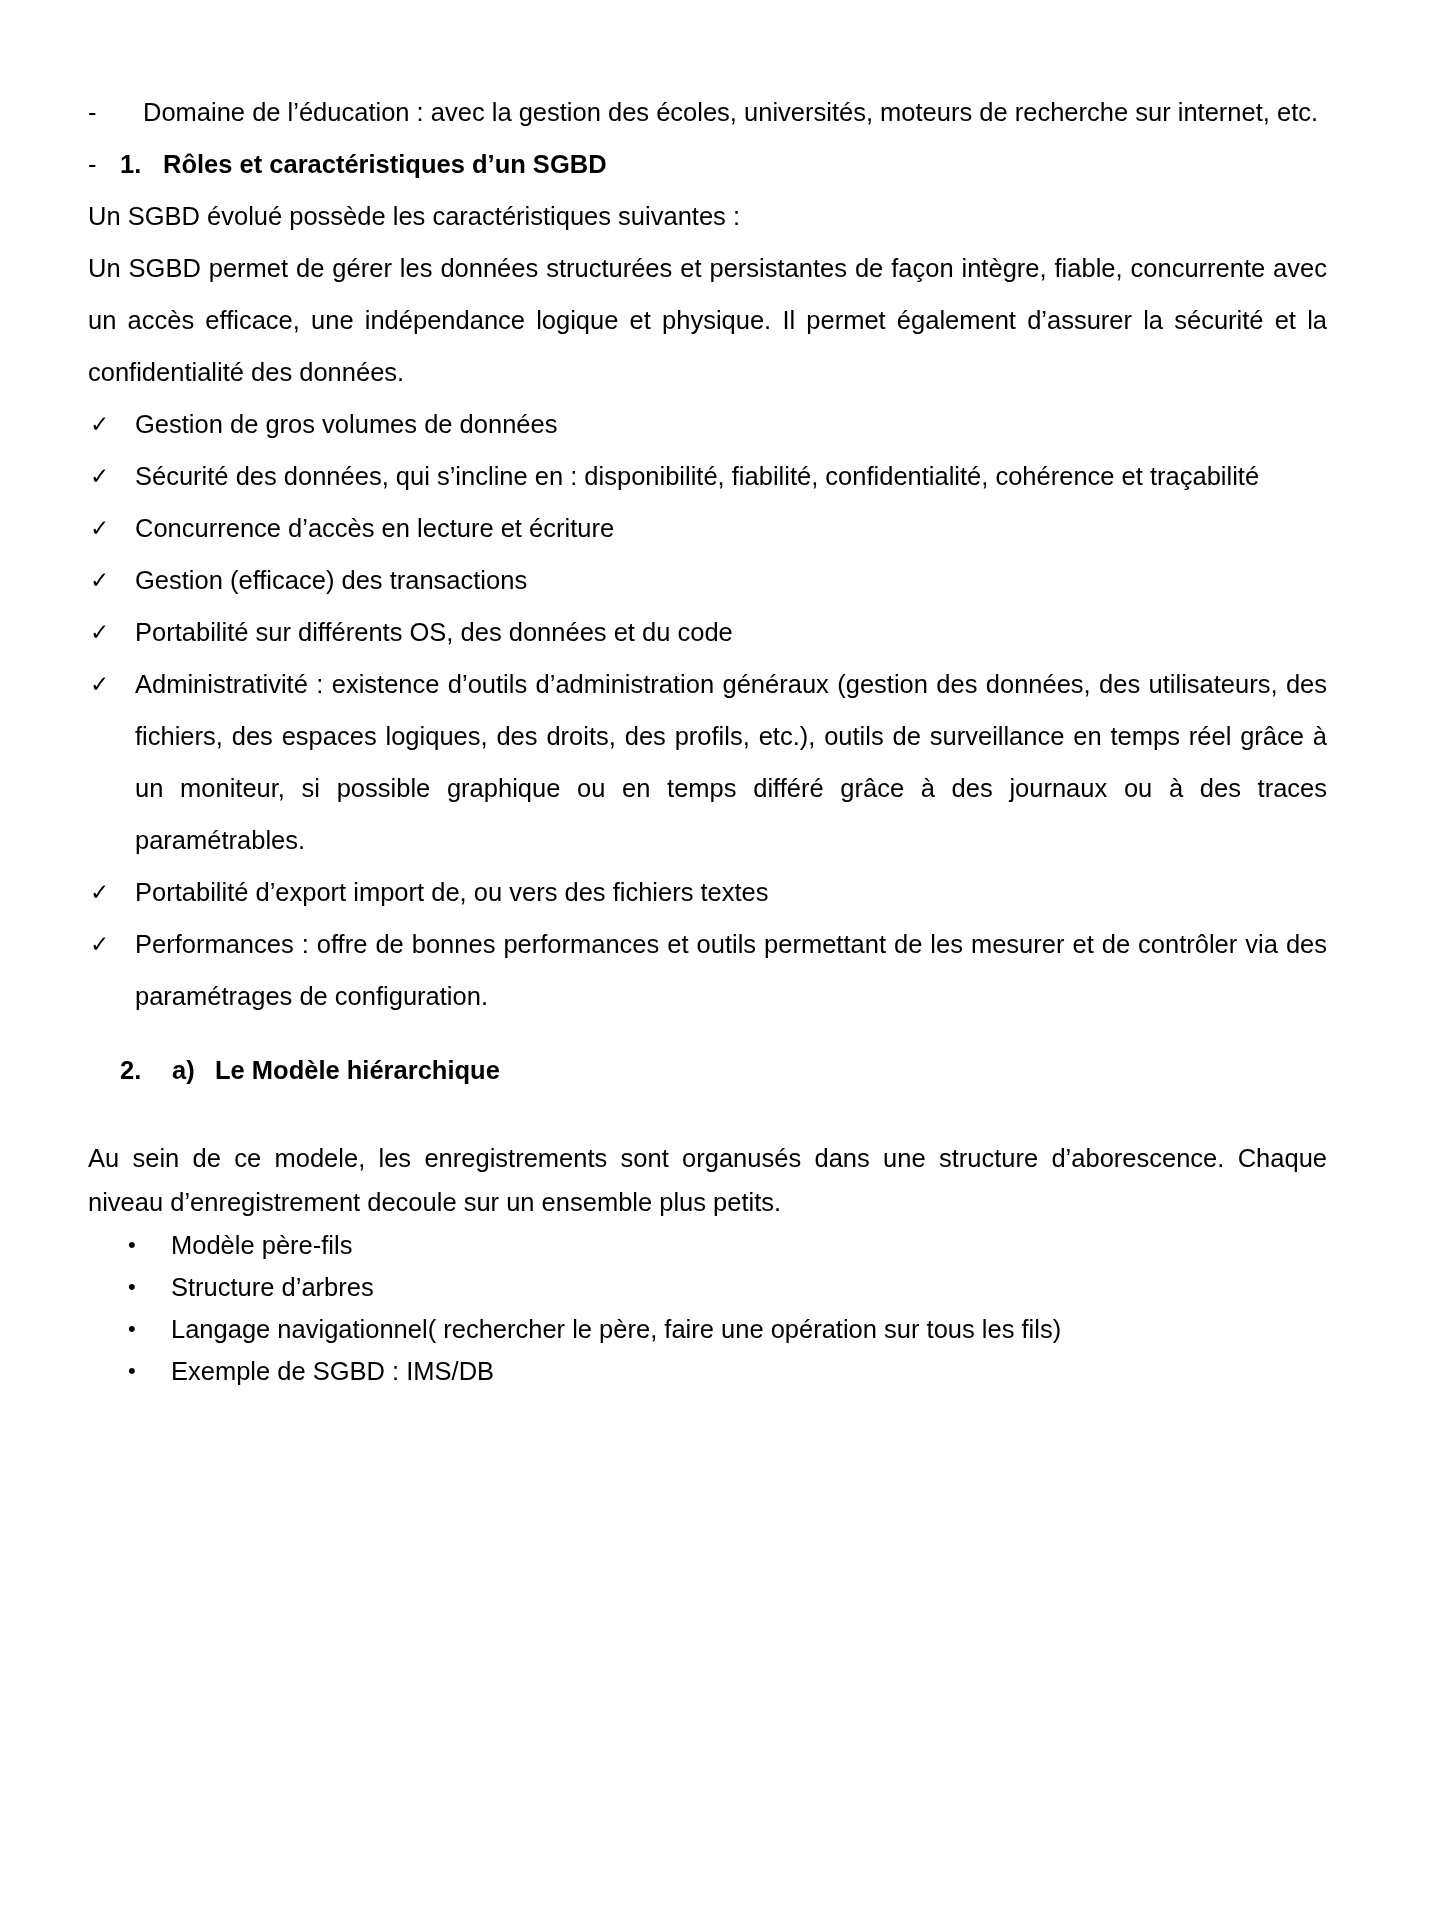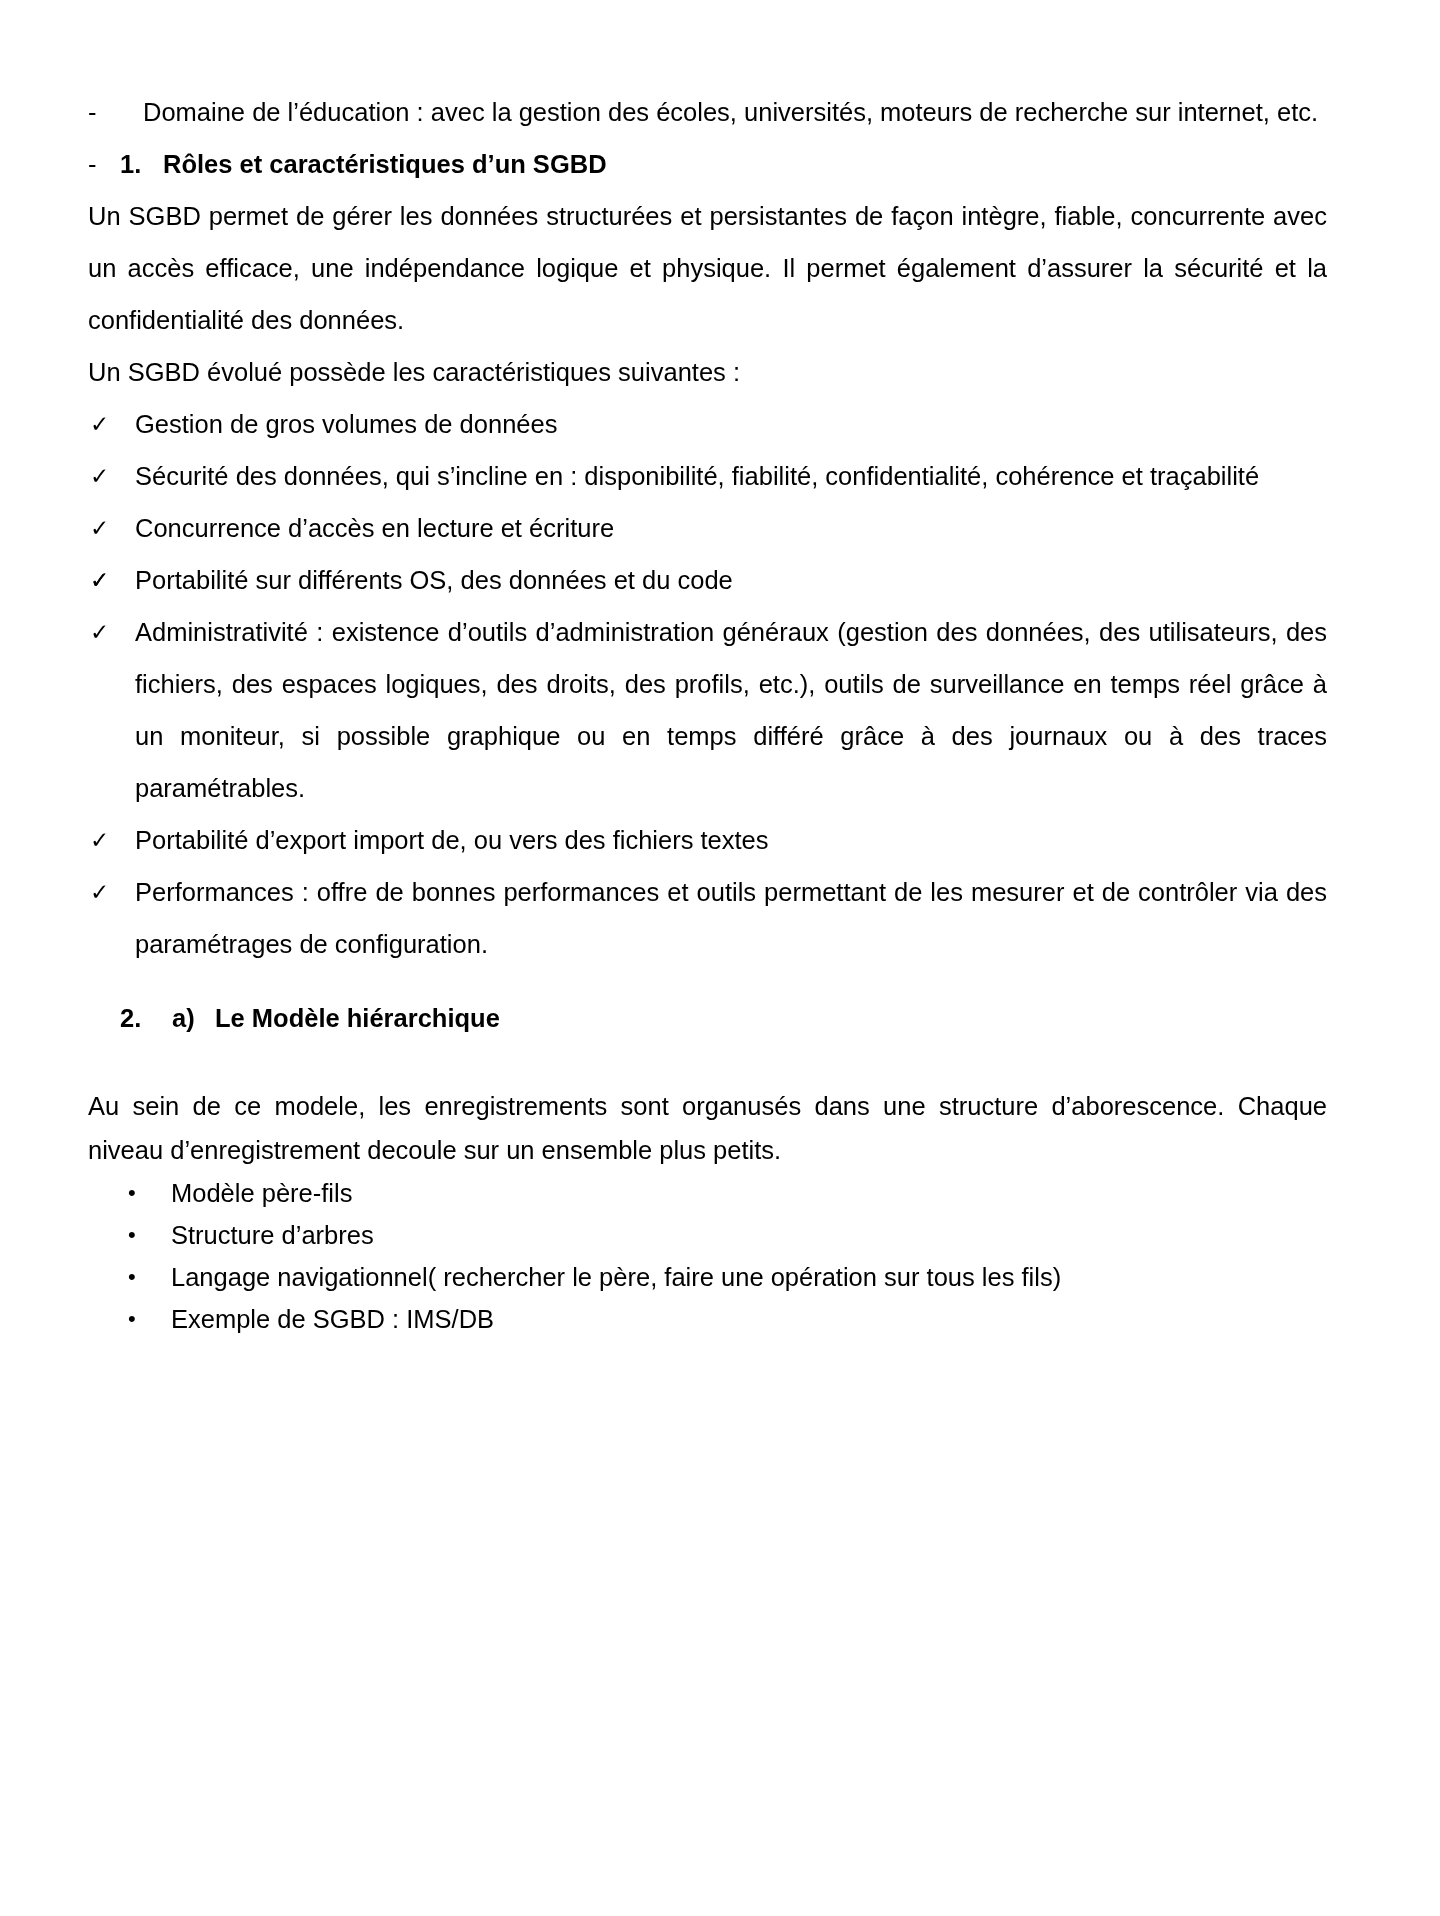--- a/index.html
+++ b/index.html
@@ -153,39 +153,40 @@
     </li>
     <li class="dash-item">
       <span class="marker">-</span>
     </li>
   </ul>
 
   <p class="num-heading">
     <span class="marker">1.</span><span>Rôles et caractéristiques d’un SGBD</span>
   </p>
 
+  <p class="para">Un SGBD évolué possède les caractéristiques suivantes :</p>
+
   <p class="para">Un SGBD permet de gérer les données structurées et persistantes de façon intègre, fiable, concurrente avec un accès efficace, une indépendance logique et physique. Il permet également d’assurer la sécurité et la confidentialité des données.</p>
 
-  <p class="para">Un SGBD évolué possède les caractéristiques suivantes :</p>
-
   <ul class="check-list">
     <li class="check-item">
       <span class="marker">✓</span>
       <span class="txt"><b>Gestion de gros volumes de données</b><span></span></span>
     </li>
     <li class="check-item">
       <span class="marker">✓</span>
       <span class="txt"><b>Sécurité des données</b><span>, qui s’incline en : disponibilité, fiabilité, confidentialité, cohérence et traçabilité</span></span>
     </li>
     <li class="check-item">
       <span class="marker">✓</span>
       <span class="txt"><b>Concurrence d’accès en lecture et écriture</b><span></span></span>
     </li>
     <li class="check-item">
       <span class="marker">✓</span>
+      <span class="txt"><b>Gestion (efficace) des transactions</b><span></span></span>
     </li>
     <li class="check-item">
       <span class="marker">✓</span>
       <span class="txt"><b>Portabilité</b><span> sur différents OS, des données et du code</span></span>
     </li>
     <li class="check-item">
       <span class="marker">✓</span>
       <span class="txt"><b>Administrativité</b><span> : existence d’outils d’administration généraux (gestion des données, des utilisateurs, des fichiers, des espaces logiques, des droits, des profils, etc.), outils de surveillance en temps réel grâce à un moniteur, si possible graphique ou en temps différé grâce à des journaux ou à des traces paramétrables.</span></span>
     </li>
     <li class="check-item">

